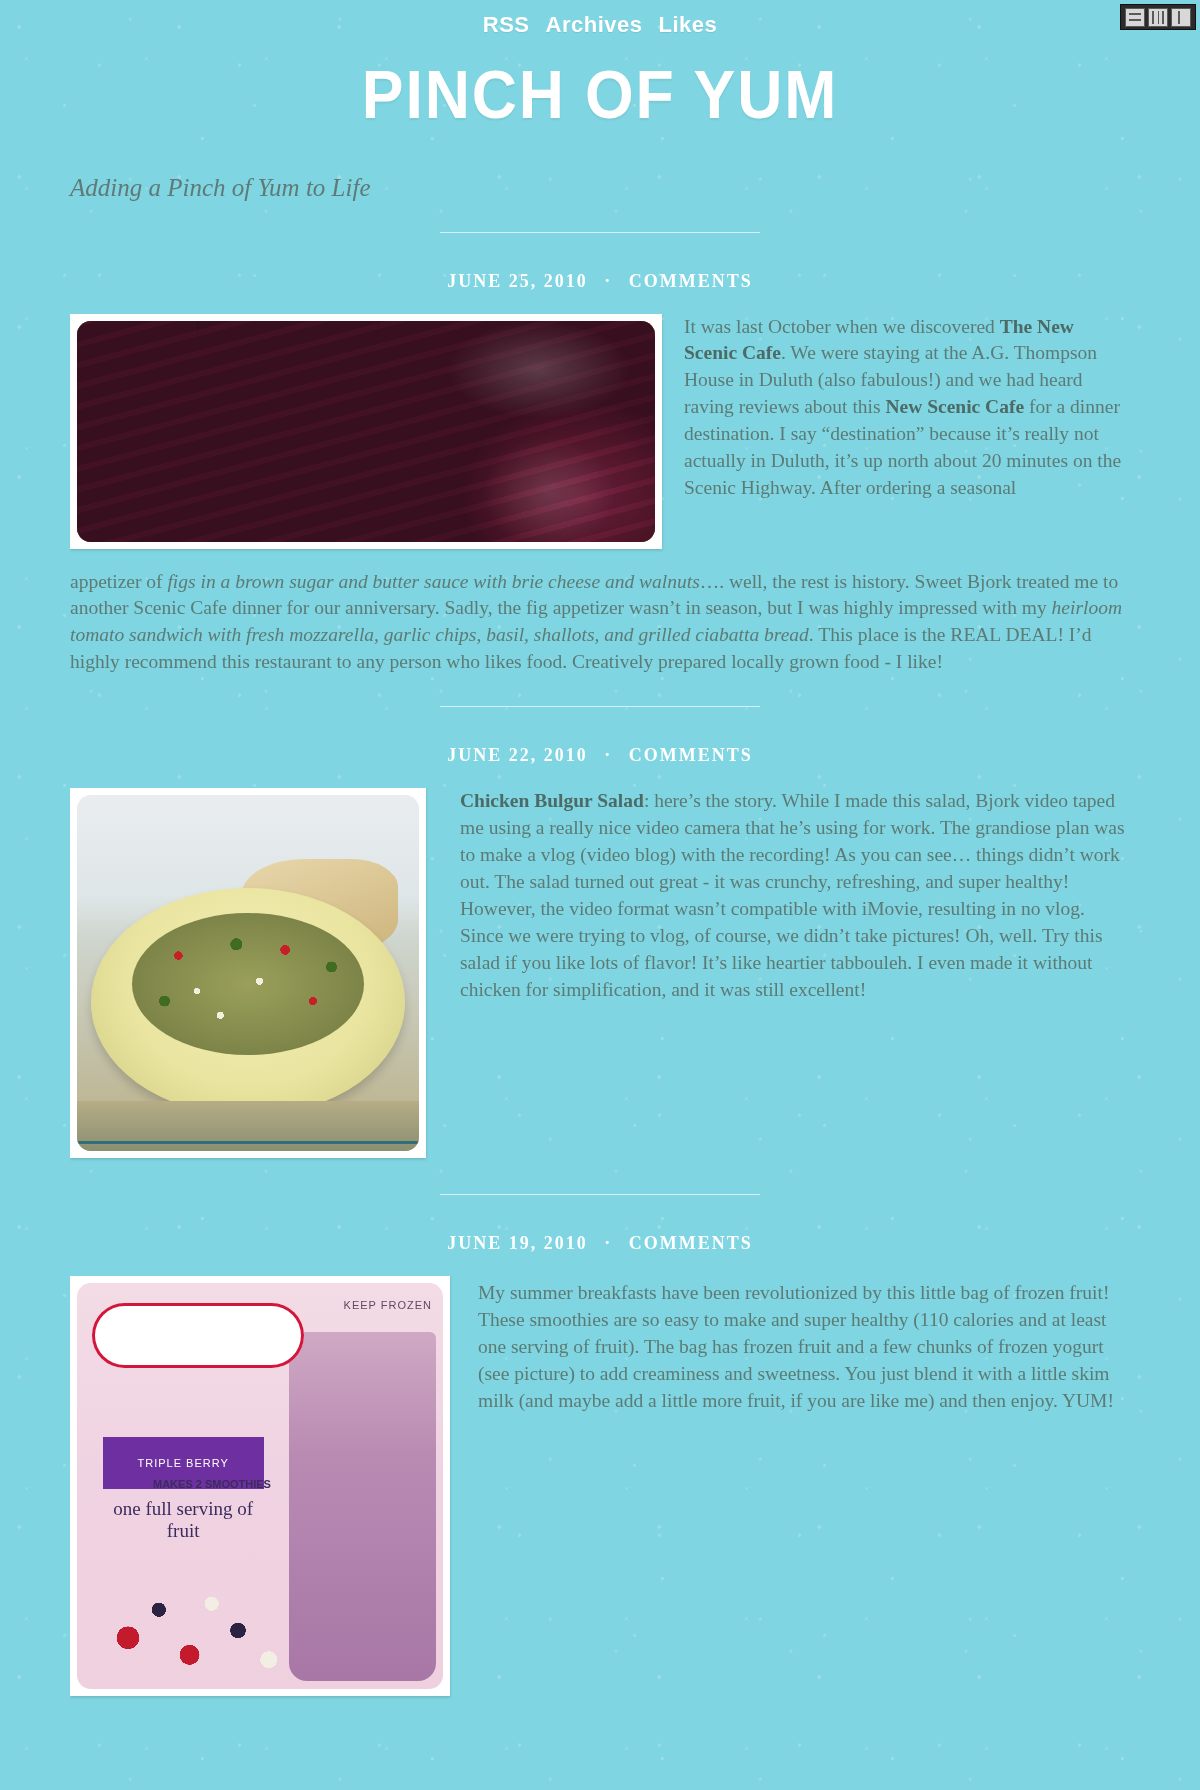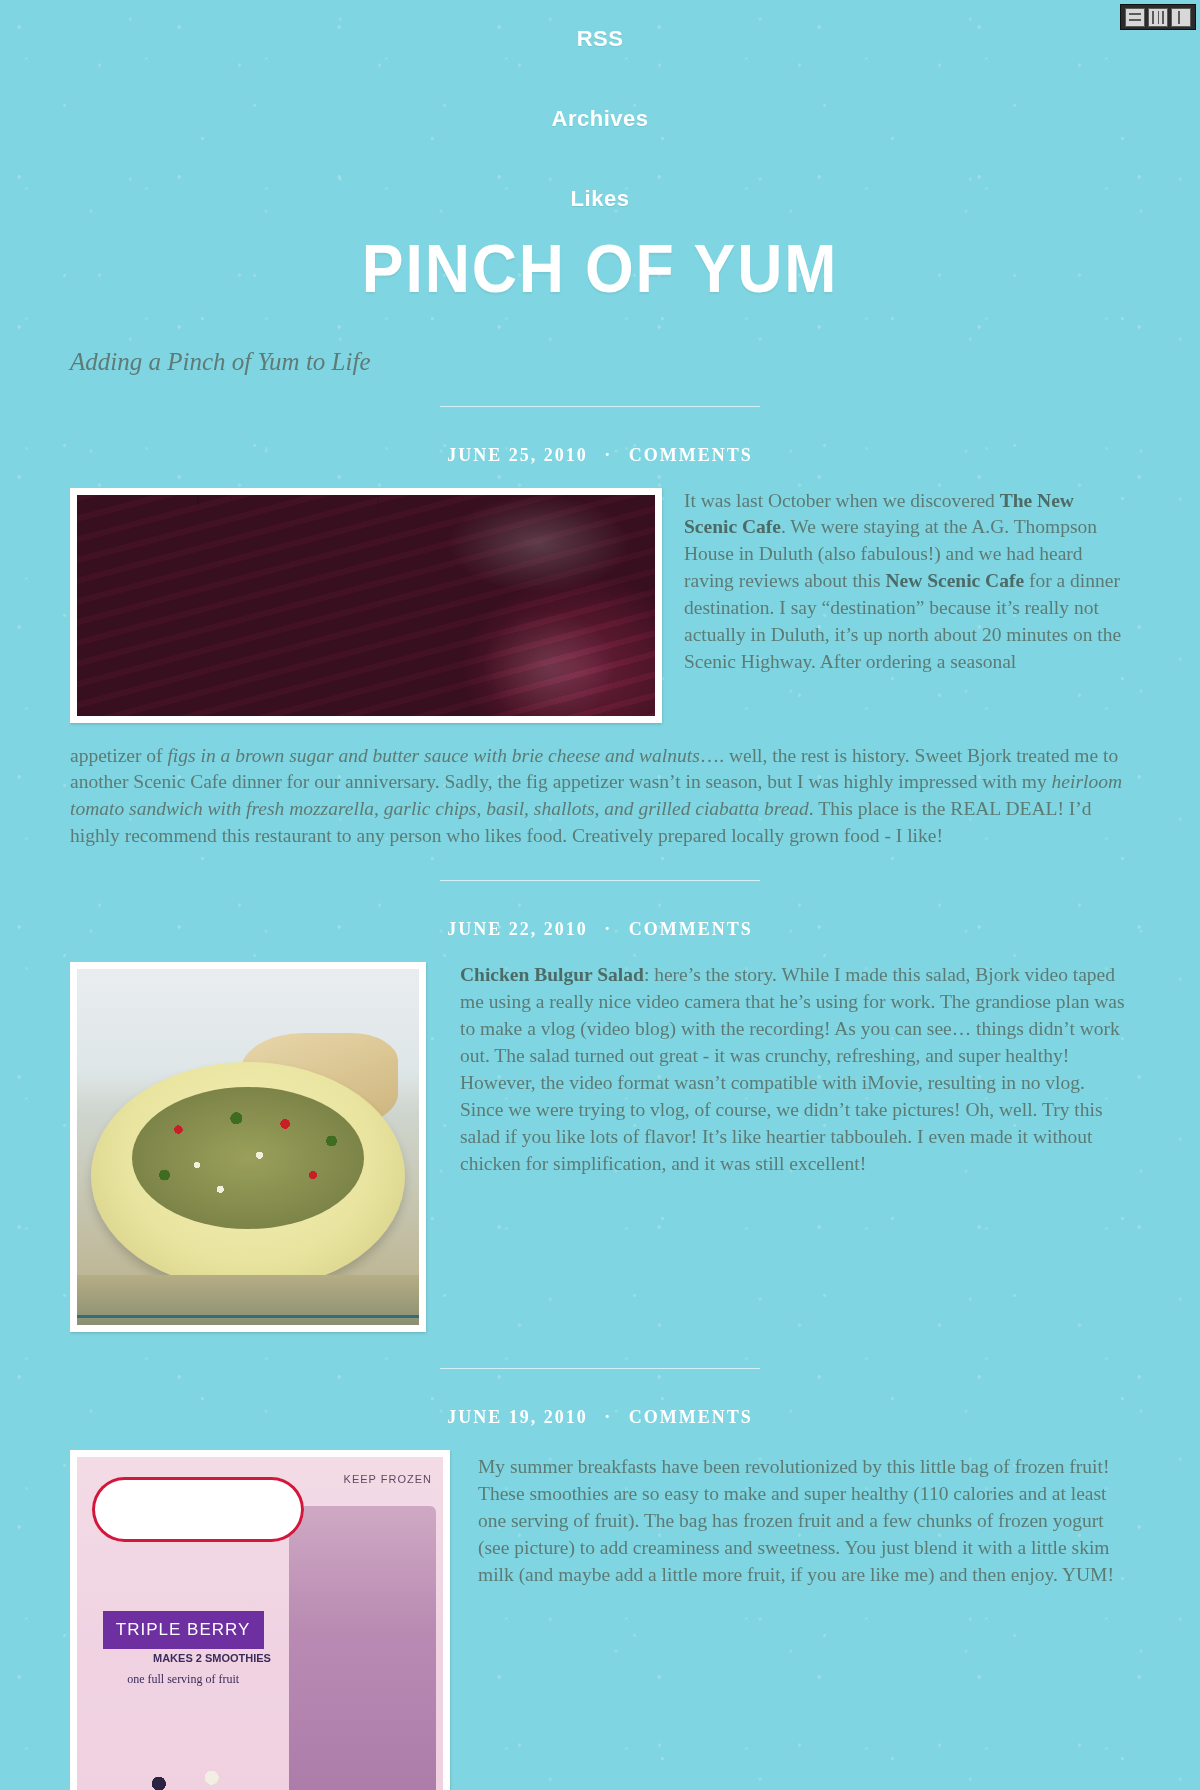--- a/index.html
+++ b/index.html
@@ -85,26 +85,25 @@
   }
   .bw-btn.single::after {
     content: "";
     position: absolute;
     top: 2px; bottom: 2px; left: 6px; right: 6px;
     border-left: 2px solid #5a5a5a;
   }
 
   
   .topnav {
-    padding-top: 26px;
+    padding-top: 12px;
     text-align: center;
     display: flex;
     justify-content: center;
-    gap: 54px;
-    flex-direction: column;
+    gap: 16px;
   }
   .topnav a {
     color: #ffffff;
     text-decoration: none;
     font-family: "Liberation Sans", sans-serif;
     font-weight: bold;
     font-size: 22px;
     letter-spacing: 0.5px;
     text-shadow: 0 1px 1px rgba(0,0,0,0.08);
   }
@@ -155,20 +154,21 @@
     padding: 7px;
     box-sizing: border-box;
     box-shadow: 0 1px 3px rgba(0,0,0,0.18);
     float: left;
   }
   .photo .frame {
     width: 100%;
     height: 100%;
     position: relative;
     overflow: hidden;
+    border-radius: 14px;
   }
   p.text, .text {
     font-family: "Liberation Serif", serif;
     font-size: 19.5px;
     line-height: 1.38;
     color: #5d7b75;
     margin: 0;
     text-align: left;
   }
   .text b { color: #4d6b66; }
@@ -281,38 +281,38 @@
     font-family:"Liberation Serif", serif;
     font-style: italic;
     font-weight: bold;
     font-size: 44px;
   }
   .p3-img .tripleberry {
     position:absolute; left:7%; top:38%; width:44%;
     background:#6e2fa0;
     color:#fff;
     font-family:"Liberation Sans", sans-serif;
-    font-size: 17px;
+    font-size: 11px;
     letter-spacing:1px;
     text-align:center;
-    padding: 9px 0;
+    padding: 20px 0;
   }
   .p3-img .makes2 {
     position:absolute; left:5%; top:48%; width:48%;
     color:#3b2b5e;
     font-family:"Liberation Sans", sans-serif;
     font-weight:bold;
     font-size: 11px;
     text-align:right;
   }
   .p3-img .serving {
     position:absolute; left:5%; top:53%; width:48%;
     color:#3b2b5e;
     font-family:"Liberation Serif", serif;
-    font-size: 12px;
+    font-size: 19px;
     text-align:center;
   }
   .p3-img .keepfrozen {
     position:absolute; right:3%; top:4%;
     color:#5d4a63;
     font-family:"Liberation Sans", sans-serif;
     font-size: 11px;
     letter-spacing:1px;
   }
   .p3-img .berries {

